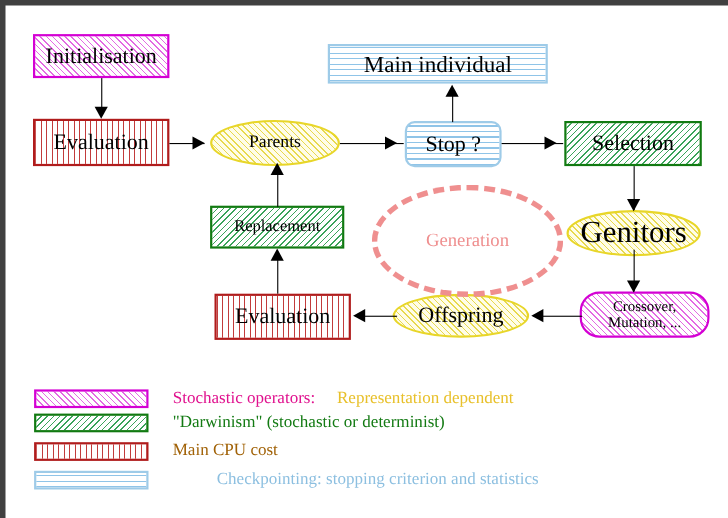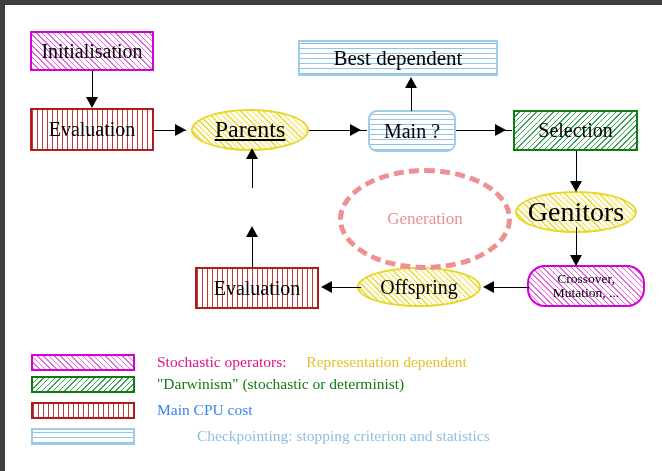--- a/index.html
+++ b/index.html
@@ -44,45 +44,45 @@
   .ah.left {border-top:6px solid transparent;border-bottom:6px solid transparent;border-right:11px solid #000;}
   .ah.up   {border-left:6px solid transparent;border-right:6px solid transparent;border-bottom:11px solid #000;}
   .ah.down {border-left:6px solid transparent;border-right:6px solid transparent;border-top:11px solid #000;}
 
   
   #legend{position:absolute;left:0;top:338px;width:660px;}
   .lg-row{position:absolute;left:26px;height:22px;display:flex;align-items:center;}
   .lg-sw{width:104px;height:17px;box-sizing:border-box;flex:0 0 auto;}
   .lg-tx{margin-left:22px;white-space:nowrap;font-size:15.5px;}
   .c-mag{color:#e0118e;} .c-yel{color:#e8c02a;} .c-grn{color:#137a13;}
-  .c-red{color:#3b82f6;} .c-blu{color:#8cbfe0;}
+  .c-red{color:#a16207;} .c-blu{color:#8cbfe0;}
 </style>
 </head>
 <body>
 
 <div id="canvas">
 
   <div class="node hatch-magenta" style="left:25px;top:26px;width:124px;height:40px;font-size:20px;">
     <span>Initialisation</span>
   </div>
 
   <div class="node hatch-red" style="left:25px;top:103px;width:124px;height:43px;font-size:20px;">
     <span>Evaluation</span>
   </div>
 
-  <div class="node hatch-yellow ellipse" style="left:186px;top:104px;width:118px;height:42px;font-size:24px;text-decoration:underline;">
+  <div class="node hatch-yellow ellipse" style="left:186px;top:104px;width:118px;height:42px;font-size:16px;">
     <span>Parents</span>
   </div>
 
   <div class="node hatch-blue" style="left:293px;top:35px;width:200px;height:36px;font-size:21px;">
-    <span>Best dependent</span>
+    <span>Main individual</span>
   </div>
 
   <div class="node hatch-blue rounded" style="left:363px;top:105px;width:88px;height:42px;font-size:20px;">
-    <span>Main ?</span>
+    <span>Stop ?</span>
   </div>
 
   <div class="node hatch-green" style="left:508px;top:105px;width:125px;height:41px;font-size:20px;">
     <span>Selection</span>
   </div>
 
   <div class="node hatch-yellow ellipse" style="left:510px;top:186px;width:122px;height:42px;font-size:28px;">
     <span>Genitors</span>
   </div>
 
@@ -92,20 +92,23 @@
   </div>
 
   <div class="node hatch-yellow ellipse" style="left:352px;top:262px;width:124px;height:40px;font-size:20px;">
     <span>Offspring</span>
   </div>
 
   <div class="node hatch-red" style="left:190px;top:262px;width:124px;height:42px;font-size:20px;">
     <span>Evaluation</span>
   </div>
 
+  <div class="node hatch-green" style="left:186px;top:182px;width:122px;height:39px;font-size:15px;">
+    <span>Replacement</span>
+  </div>
 
   <div class="gen-ellipse" style="left:333px;top:163px;width:164px;height:92px;font-size:17px;">
     <span>Generation</span>
   </div>
 
   <div class="ln v" style="left:87px;top:66px;height:30px;"></div>
   <div class="ah down" style="left:81px;top:92px;"></div>
 
   <div class="ln h" style="left:149px;top:125px;width:32px;"></div>
   <div class="ah right" style="left:170px;top:119px;"></div>

